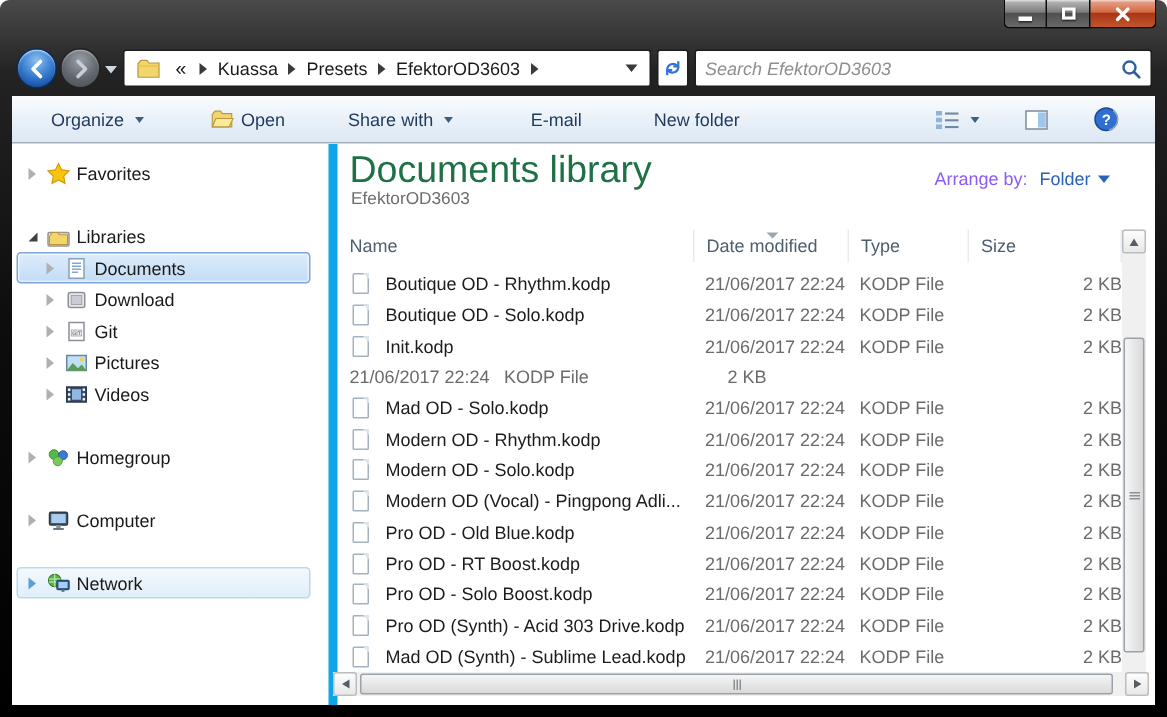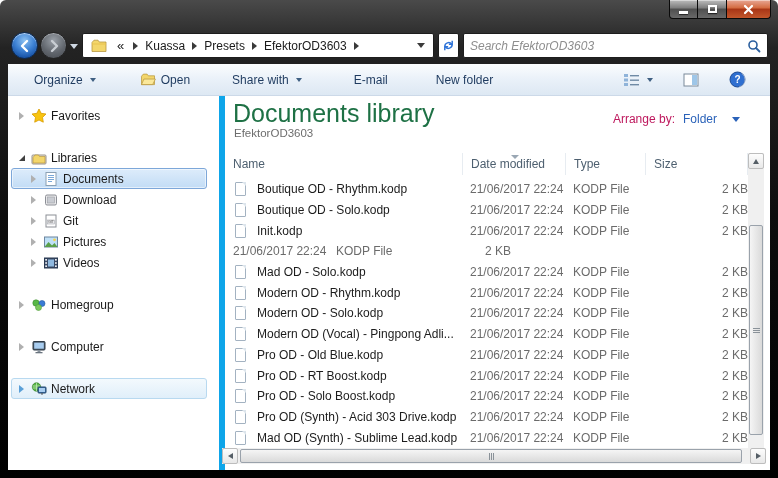--- a/index.html
+++ b/index.html
@@ -86,22 +86,22 @@
   .chev i.open { border:none; width:0; height:0;
     border-bottom:6px solid #404040; border-left:6px solid transparent; }
   .s-ico { width:16px; height:16px; margin:0 4px; flex:0 0 16px; }
   .s-label { white-space:nowrap; }
 
   
   .main { position:absolute; left:217px; top:0; width:545px; height:374px; }
   .lib-title { position:absolute; left:8px; top:3px; font-size:25px; color:#1e7145; }
   .lib-sub { position:absolute; left:9px; top:31px; font-size:11.5px; color:#6d6d6d; }
   .arrange { position:absolute; right:30px; top:16px; font-size:12px; display:flex; align-items:center; gap:8px; }
-  .arrange .lbl { color:#be185d; }
-  .arrange .val { color:#2a62b9; display:flex; align-items:center; gap:15px; }
+  .arrange .lbl { color:#8b5cf6; }
+  .arrange .val { color:#2a62b9; display:flex; align-items:center; gap:5px; }
   .arr-drop { width:0; height:0; border-left:4px solid transparent; border-right:4px solid transparent;
     border-top:5px solid #2a62b9; }
 
   .col-hdr { position:absolute; left:0; top:57px; width:523px; height:22px;
     display:flex; font-size:12px; color:#4d5f6f; }
   .col { display:flex; align-items:center; padding-left:8px; border-left:1px solid #e7ecf1; }
   .col.first { border-left:none; }
   .col.c-name { width:237px; }
   .col.c-date { width:103px; position:relative; }
   .col.c-type { width:80px; }

